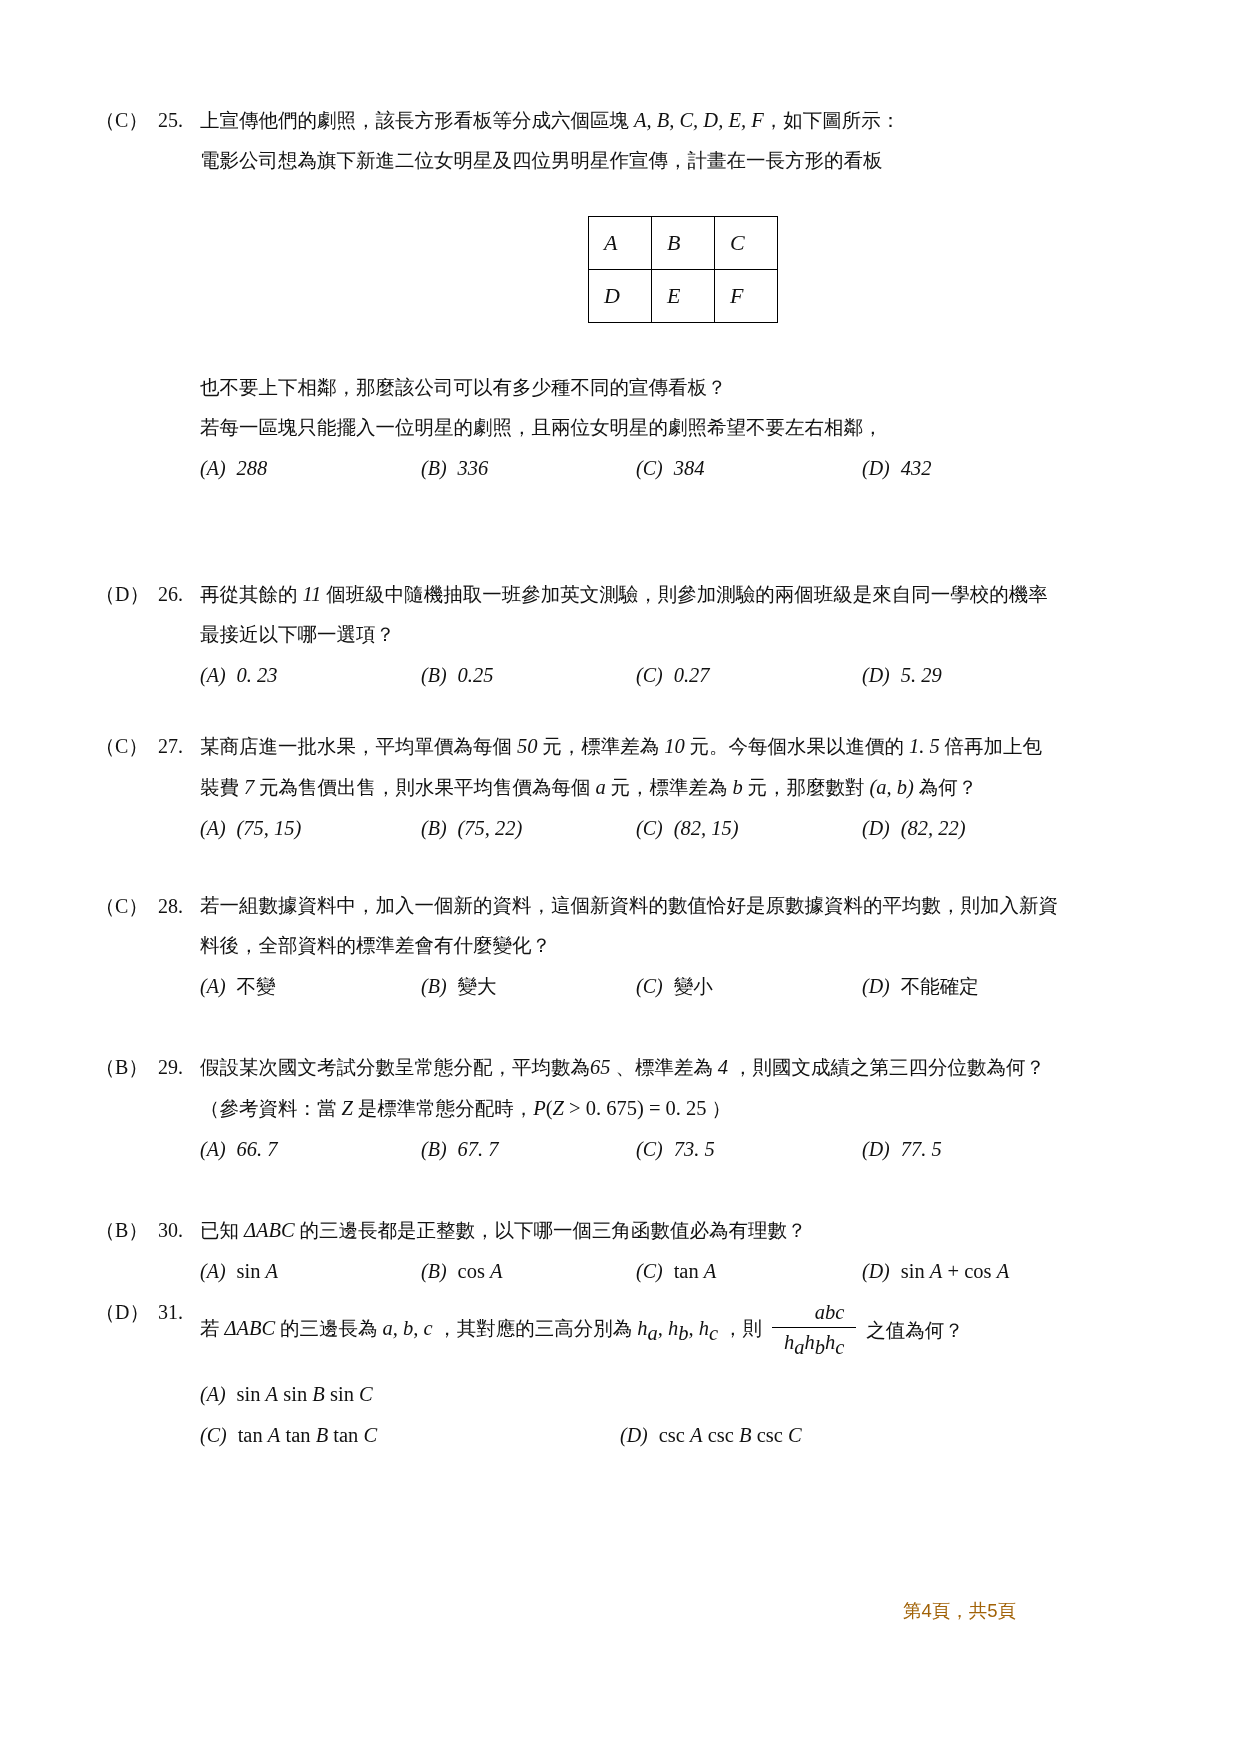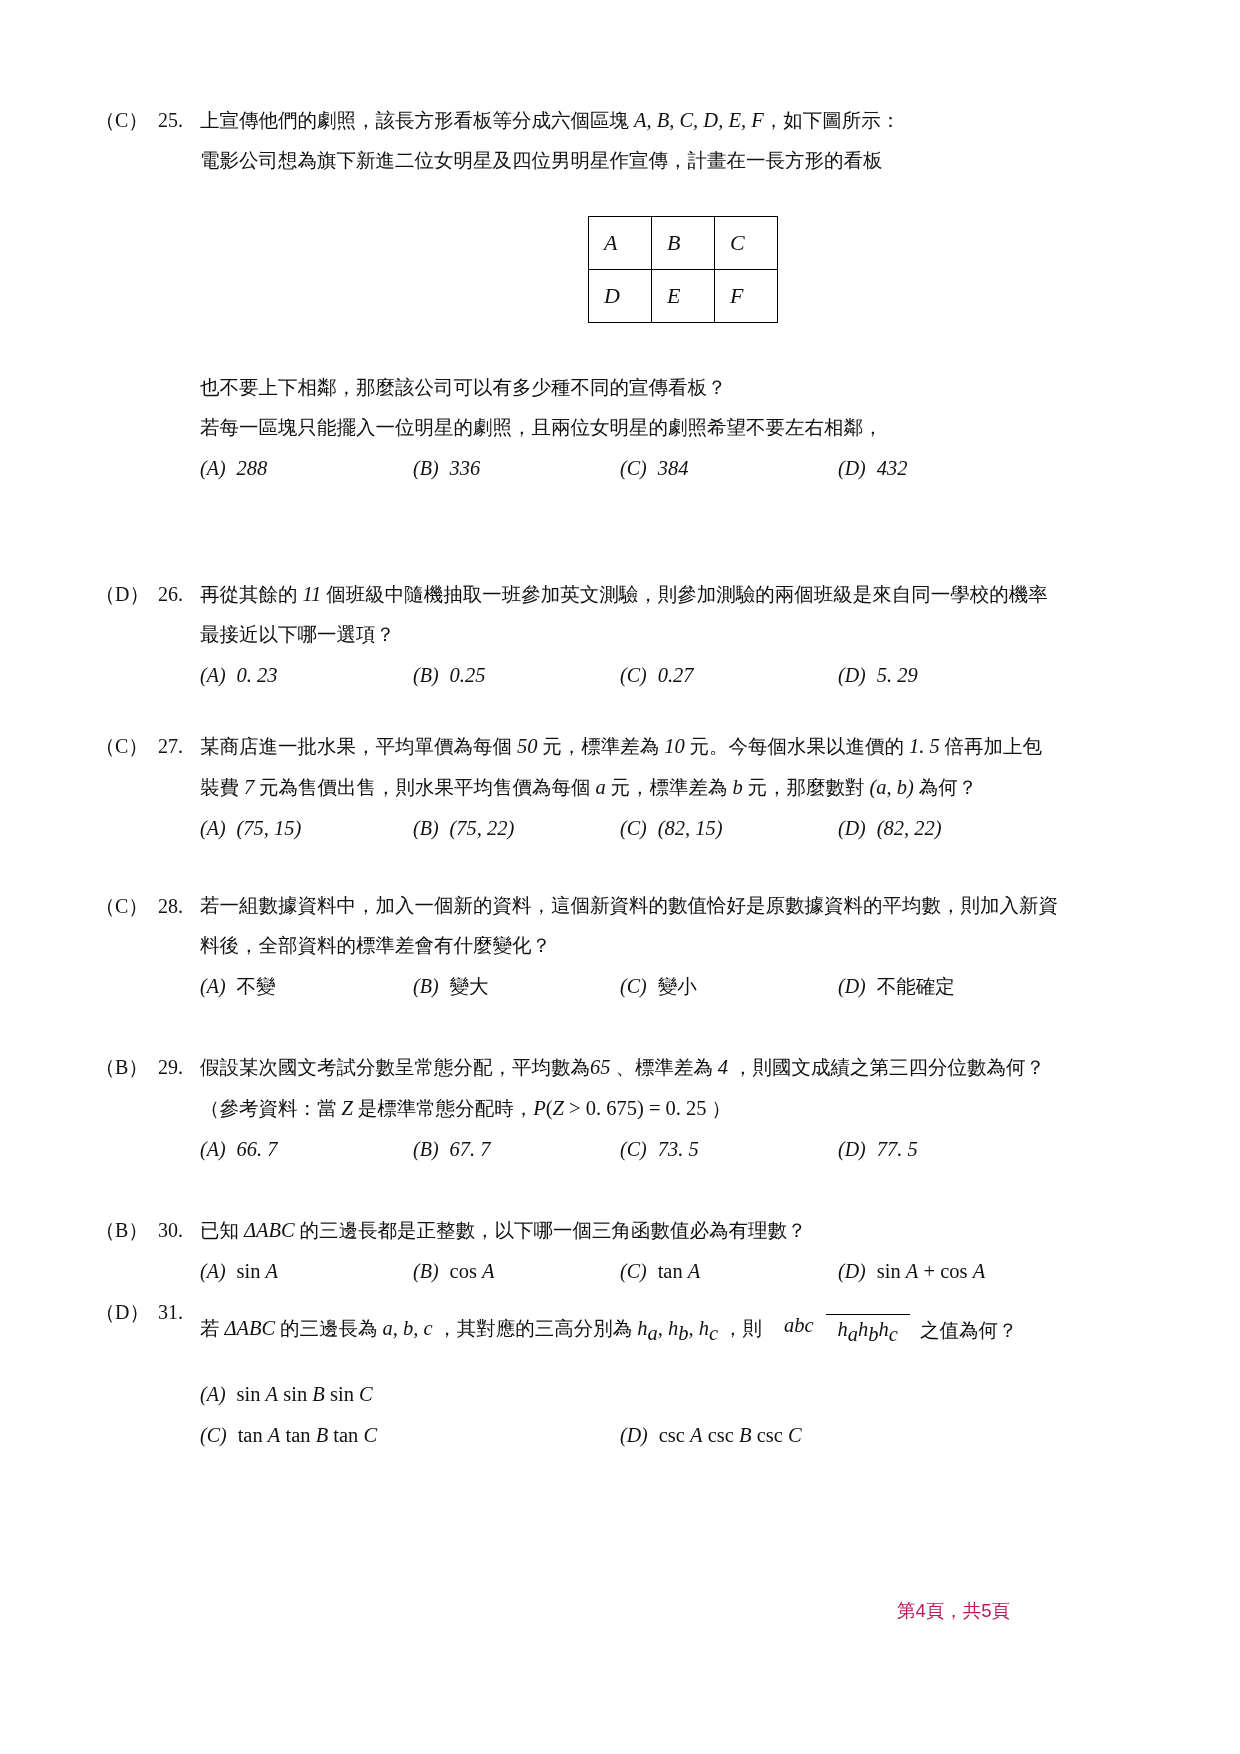--- a/index.html
+++ b/index.html
@@ -31,35 +31,35 @@
   
   .board { border-collapse:collapse; margin:35px 0 45px 388px; }
   .board td {
     width:63px; height:53px;
     border:1.6px solid #000;
     font-style:italic; font-size:22px;
     padding-left:15px; vertical-align:middle;
   }
 
   
-  .opts   { display:grid; grid-template-columns:213px 207px 218px 1fr; }
+  .opts   { display:grid; grid-template-columns:213px 207px 218px 1fr;gap:8px; }
   .opts-2 { display:grid; grid-template-columns:420px 1fr; }
   .opt    { font-size:19.5px; line-height:40px; white-space:nowrap; }
   .olabel { font-style:italic; font-size:20px; margin-right:11px; }
 
   
   .mathline { display:flex; align-items:center; min-height:76px; font-size:19.5px; margin-bottom:6px; white-space:nowrap; }
-  .frac { display:inline-flex; flex-direction:row; text-align:center; margin:0 10px; }
+  .frac { display:inline-flex; flex-direction:column; text-align:center; margin:0 10px;align-items:flex-end; }
   .frac .num { padding:0 12px 3px; font-size:20.5px; }
   .frac .den { border-top:1.7px solid #000; padding:3px 12px 0; font-size:20.5px; }
 
   .footer {
-    position:absolute; top:1598px; right:230px;
+    position:absolute; top:1598px; right:224px;
     font-family:"Liberation Sans","DejaVu Sans",sans-serif;
-    font-size:18.5px; color:#be185d;
+    font-size:18.5px; color:#a16207;
   }
 
   .mb-q25 { margin-bottom:85px; }
   .mb-q26 { margin-bottom:30px; }
   .mb-q27 { margin-bottom:37px; }
   .mb-q28 { margin-bottom:40px; }
   .mb-q29 { margin-bottom:40px; }
   .mb-q30 { margin-bottom:0px; }
 </style>
 </head>

